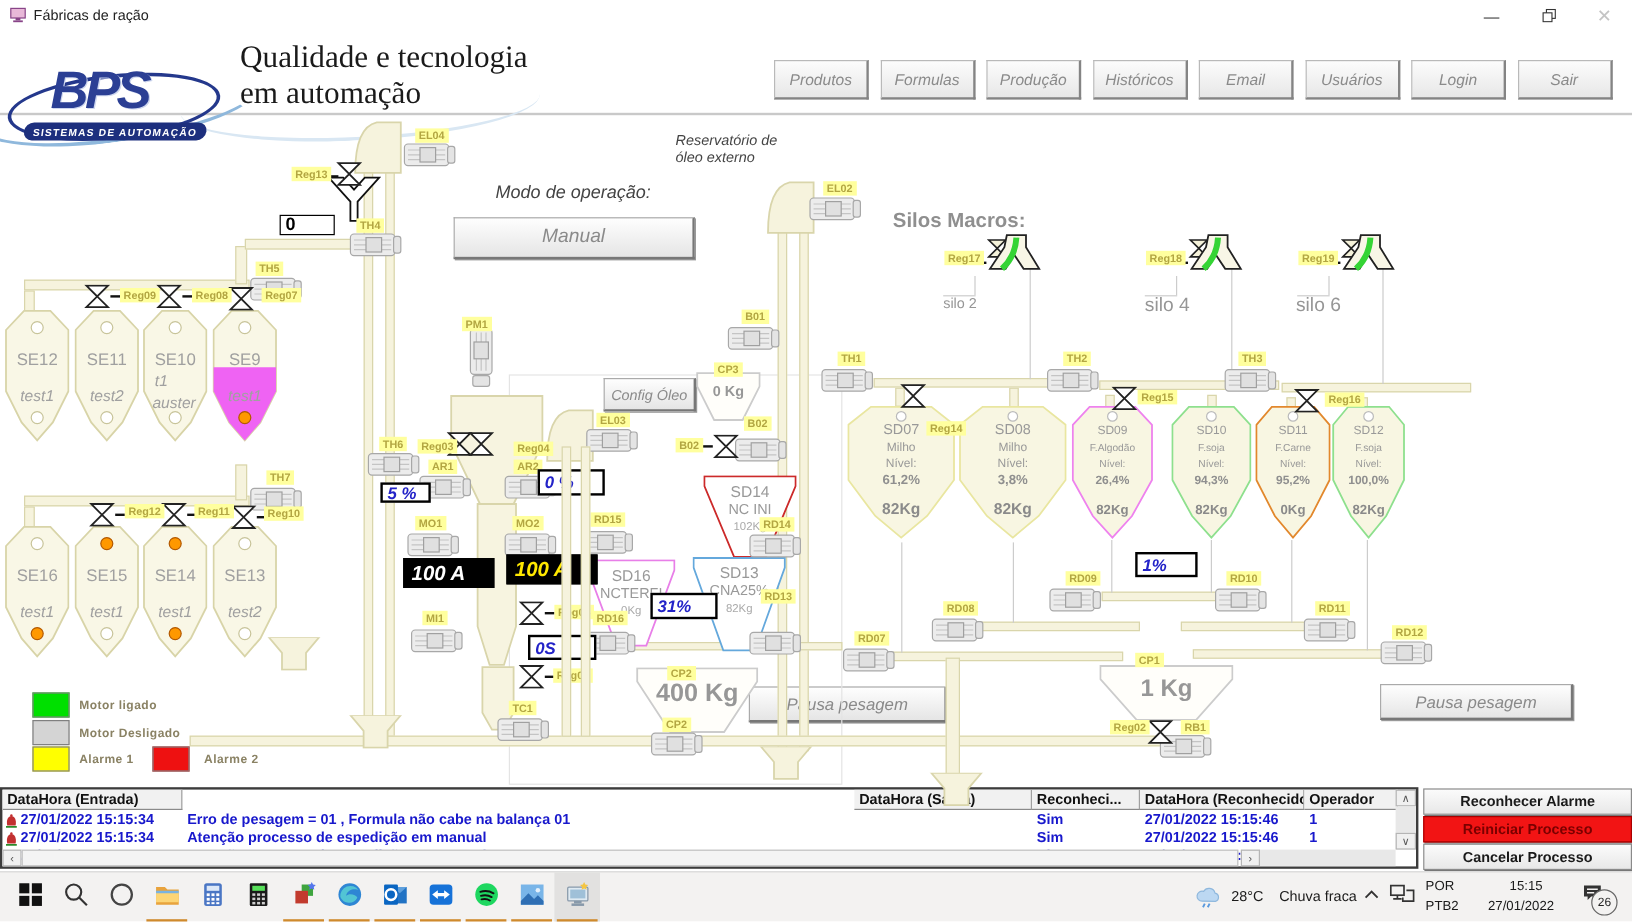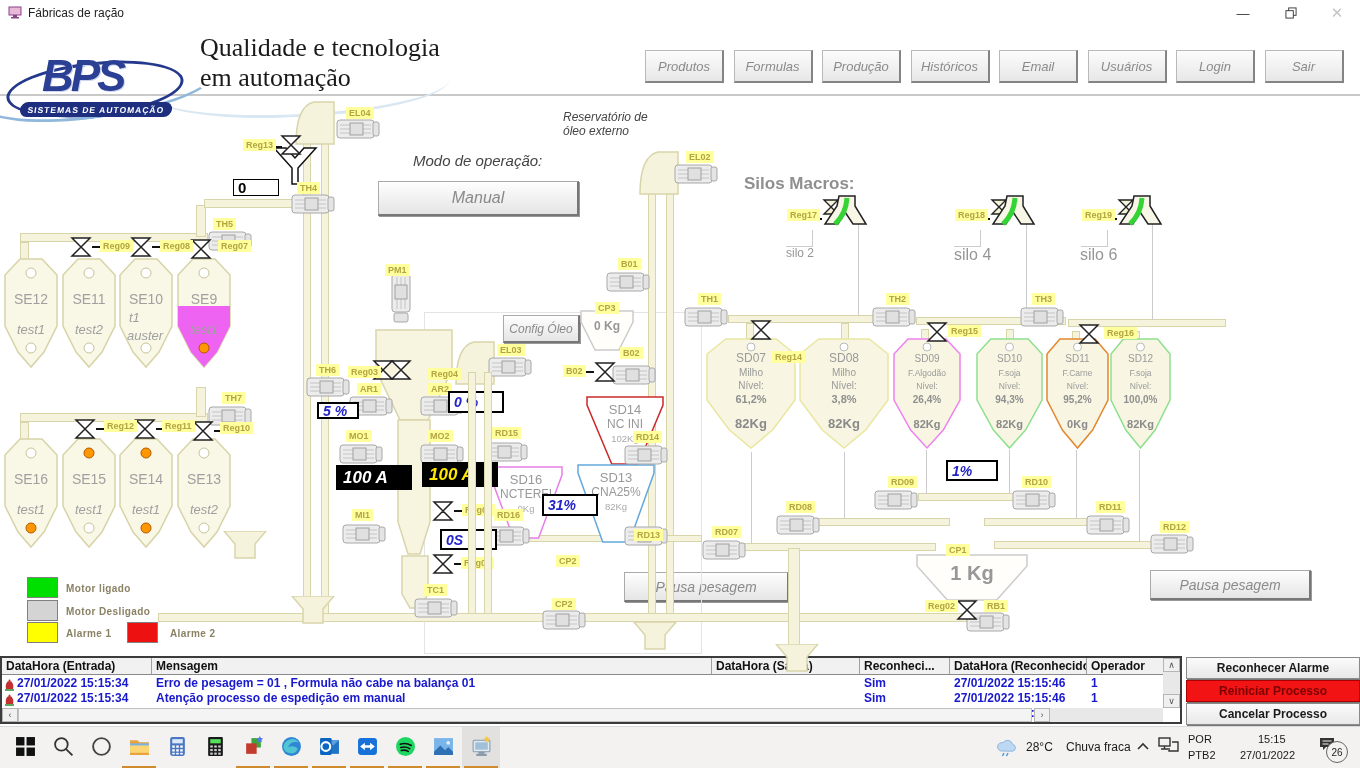--- a/index.html
+++ b/index.html
@@ -105,21 +105,20 @@
   <div class="btn3d" style="left:378px;top:181px;width:198px;height:32px;font-size:16px">Manual</div>
   <div class="stext" style="left:563px;top:110px;font-size:12px;font-style:italic;color:#444;line-height:14px">Reservatório de</div>
   <div class="stext" style="left:563px;top:124px;font-size:12px;font-style:italic;color:#444">óleo externo</div>
   <div class="stext" style="left:744px;top:174px;font-size:17px;font-weight:bold;color:#8f8f8f">Silos Macros:</div>
   <div class="btn3d" style="left:503px;top:315px;width:74px;height:25px;font-size:12px">Config Óleo</div>
   <div class="btn3d" style="left:624px;top:572px;width:162px;height:27px;font-size:14px">Pausa  pesagem</div>
   <div class="btn3d" style="left:1150px;top:570px;width:158px;height:27px;font-size:14px">Pausa  pesagem</div>
 
   <div class="alarm-wrap" id="alarmwrap">
       <div class="th" style="position: absolute; left: 0px; top: 0px; width: 150px; height: 17px;">DataHora (Entrada)</div>
-      <div class="th" style="position: absolute; left: 150px; top: 0px; width: 560px; height: 17px;">Mensagem</div>
       <div class="th" style="position: absolute; left: 710px; top: 0px; width: 148px; height: 17px;">DataHora (Saída)</div>
       <div class="th" style="position: absolute; left: 858px; top: 0px; width: 90px; height: 17px;">Reconheci...</div>
       <div class="th" style="position: absolute; left: 948px; top: 0px; width: 137px; height: 17px;">DataHora (Reconhecido)</div>
       <div class="th" style="position: absolute; left: 1085px; top: 0px; width: 78px; height: 17px;">Operador</div>
       <div class="abs" style="position: absolute; left: 0px; top: 18px; width: 1160px; height: 15px;">
         <div class="abs" style="position: absolute; left: 2px; top: 1px; width: 11px; height: 12px;"><svg width="11" height="12" viewBox="0 0 11 12">
             <path d="M2 10 C1 5 3 2 5.5 2 C8 2 10 5 9 10 Z" fill="#c23030"></path>
             <path d="M1 11 h9" stroke="#2a8a2a" stroke-width="1.5"></path>
             <circle cx="5.5" cy="1.5" r="1" fill="#c23030"></circle>
           </svg></div>
@@ -545,20 +544,24 @@
     <div class="abs" style="position: absolute; left: 577px; top: 464px; width: 78px; height: 80px;"><svg width="78" height="80" viewBox="0 0 78 80">
         <polygon points="1,1 77,1 77,9 52.260000000000005,78 25.740000000000002,78 1,9" fill="#fff" stroke="#64a8dc" stroke-width="1.5"></polygon>
         <text x="39" y="18" text-anchor="middle" font-size="13" fill="#999">SD13</text>
         <text x="39" y="32" text-anchor="middle" font-size="12" fill="#999">CNA25%</text>
         <text x="39" y="46" text-anchor="middle" font-size="9.5" fill="#aaa">82Kg</text>
       </svg></div>
     <div class="abs" style="position: absolute; left: 580px; top: 310px; width: 54px; height: 42px;"><svg width="54" height="42" viewBox="0 0 54 42">
         <polygon points="1,1 53,1 53,12 38.879999999999995,40 15.120000000000001,40 1,12" fill="#fffefa" stroke="#ccc" stroke-width="1.5"></polygon>
         <text x="27" y="20" text-anchor="middle" font-size="12" font-weight="bold" fill="#979797">0 Kg</text>
       </svg></div>
+    <div class="abs" style="position: absolute; left: 530px; top: 556px; width: 102px; height: 56px;"><svg width="102" height="56" viewBox="0 0 102 56">
+        <polygon points="1,1 101,1 101,12 73.44,54 28.560000000000002,54 1,12" fill="#fffefa" stroke="#ccc" stroke-width="1.5"></polygon>
+        <text x="51" y="28" text-anchor="middle" font-size="21" font-weight="bold" fill="#979797">400 Kg</text>
+      </svg></div>
     <div class="abs" style="position: absolute; left: 916px; top: 554px; width: 112px; height: 48px;"><svg width="112" height="48" viewBox="0 0 112 48">
         <polygon points="1,1 111,1 111,12 80.64,46 31.360000000000003,46 1,12" fill="#fffefa" stroke="#ccc" stroke-width="1.5"></polygon>
         <text x="56" y="26" text-anchor="middle" font-size="20" font-weight="bold" fill="#979797">1 Kg</text>
       </svg></div>
     <div class="abs" style="position: absolute; left: 336px; top: 116px; width: 44px; height: 26px;"><svg width="44" height="26" viewBox="0 0 44 26">
         <rect x="1" y="4" width="37" height="18" rx="3" fill="#ececec" stroke="#a8a8a8"></rect>
         <path d="M4 9 h31 M4 13 h31 M4 17 h31" stroke="#c4c4c4" fill="none"></path>
         <rect x="14" y="7" width="13" height="12" fill="#e0e0e0" stroke="#a0a0a0"></rect>
         <rect x="37" y="6" width="6" height="14" rx="2" fill="#e4e4e4" stroke="#a8a8a8"></rect>
       </svg></div>
@@ -830,21 +833,21 @@
     <div class="ylbl" style="position: absolute; left: 424px; top: 584px;">TC1</div>
     <div class="ylbl" style="position: absolute; left: 497px; top: 344px;">EL03</div>
     <div class="ylbl" style="position: absolute; left: 686px; top: 151px;">EL02</div>
     <div class="ylbl" style="position: absolute; left: 618px; top: 258px;">B01</div>
     <div class="ylbl" style="position: absolute; left: 595px; top: 302px;">CP3</div>
     <div class="ylbl" style="position: absolute; left: 620px; top: 347px;">B02</div>
     <div class="ylbl" style="position: absolute; left: 563px; top: 365px;">B02</div>
     <div class="ylbl" style="position: absolute; left: 492px; top: 427px;">RD15</div>
     <div class="ylbl" style="position: absolute; left: 633px; top: 431px;">RD14</div>
     <div class="ylbl" style="position: absolute; left: 494px; top: 509px;">RD16</div>
-    <div class="ylbl" style="position: absolute; left: 634px; top: 529px;">RD13</div>
+    <div class="ylbl" style="position: absolute; left: 634px; top: 491px;">RD13</div>
     <div class="ylbl" style="position: absolute; left: 556px; top: 555px;">CP2</div>
     <div class="ylbl" style="position: absolute; left: 552px; top: 598px;">CP2</div>
     <div class="ylbl" style="position: absolute; left: 698px; top: 293px;">TH1</div>
     <div class="ylbl" style="position: absolute; left: 886px; top: 293px;">TH2</div>
     <div class="ylbl" style="position: absolute; left: 1032px; top: 293px;">TH3</div>
     <div class="ylbl" style="position: absolute; left: 772px; top: 323px; margin-top: 28px;">Reg14</div>
     <div class="ylbl" style="position: absolute; left: 948px; top: 325px;">Reg15</div>
     <div class="ylbl" style="position: absolute; left: 1104px; top: 327px;">Reg16</div>
     <div class="ylbl" style="position: absolute; left: 787px; top: 209px;">Reg17</div>
     <div class="ylbl" style="position: absolute; left: 955px; top: 209px;">Reg18</div>

